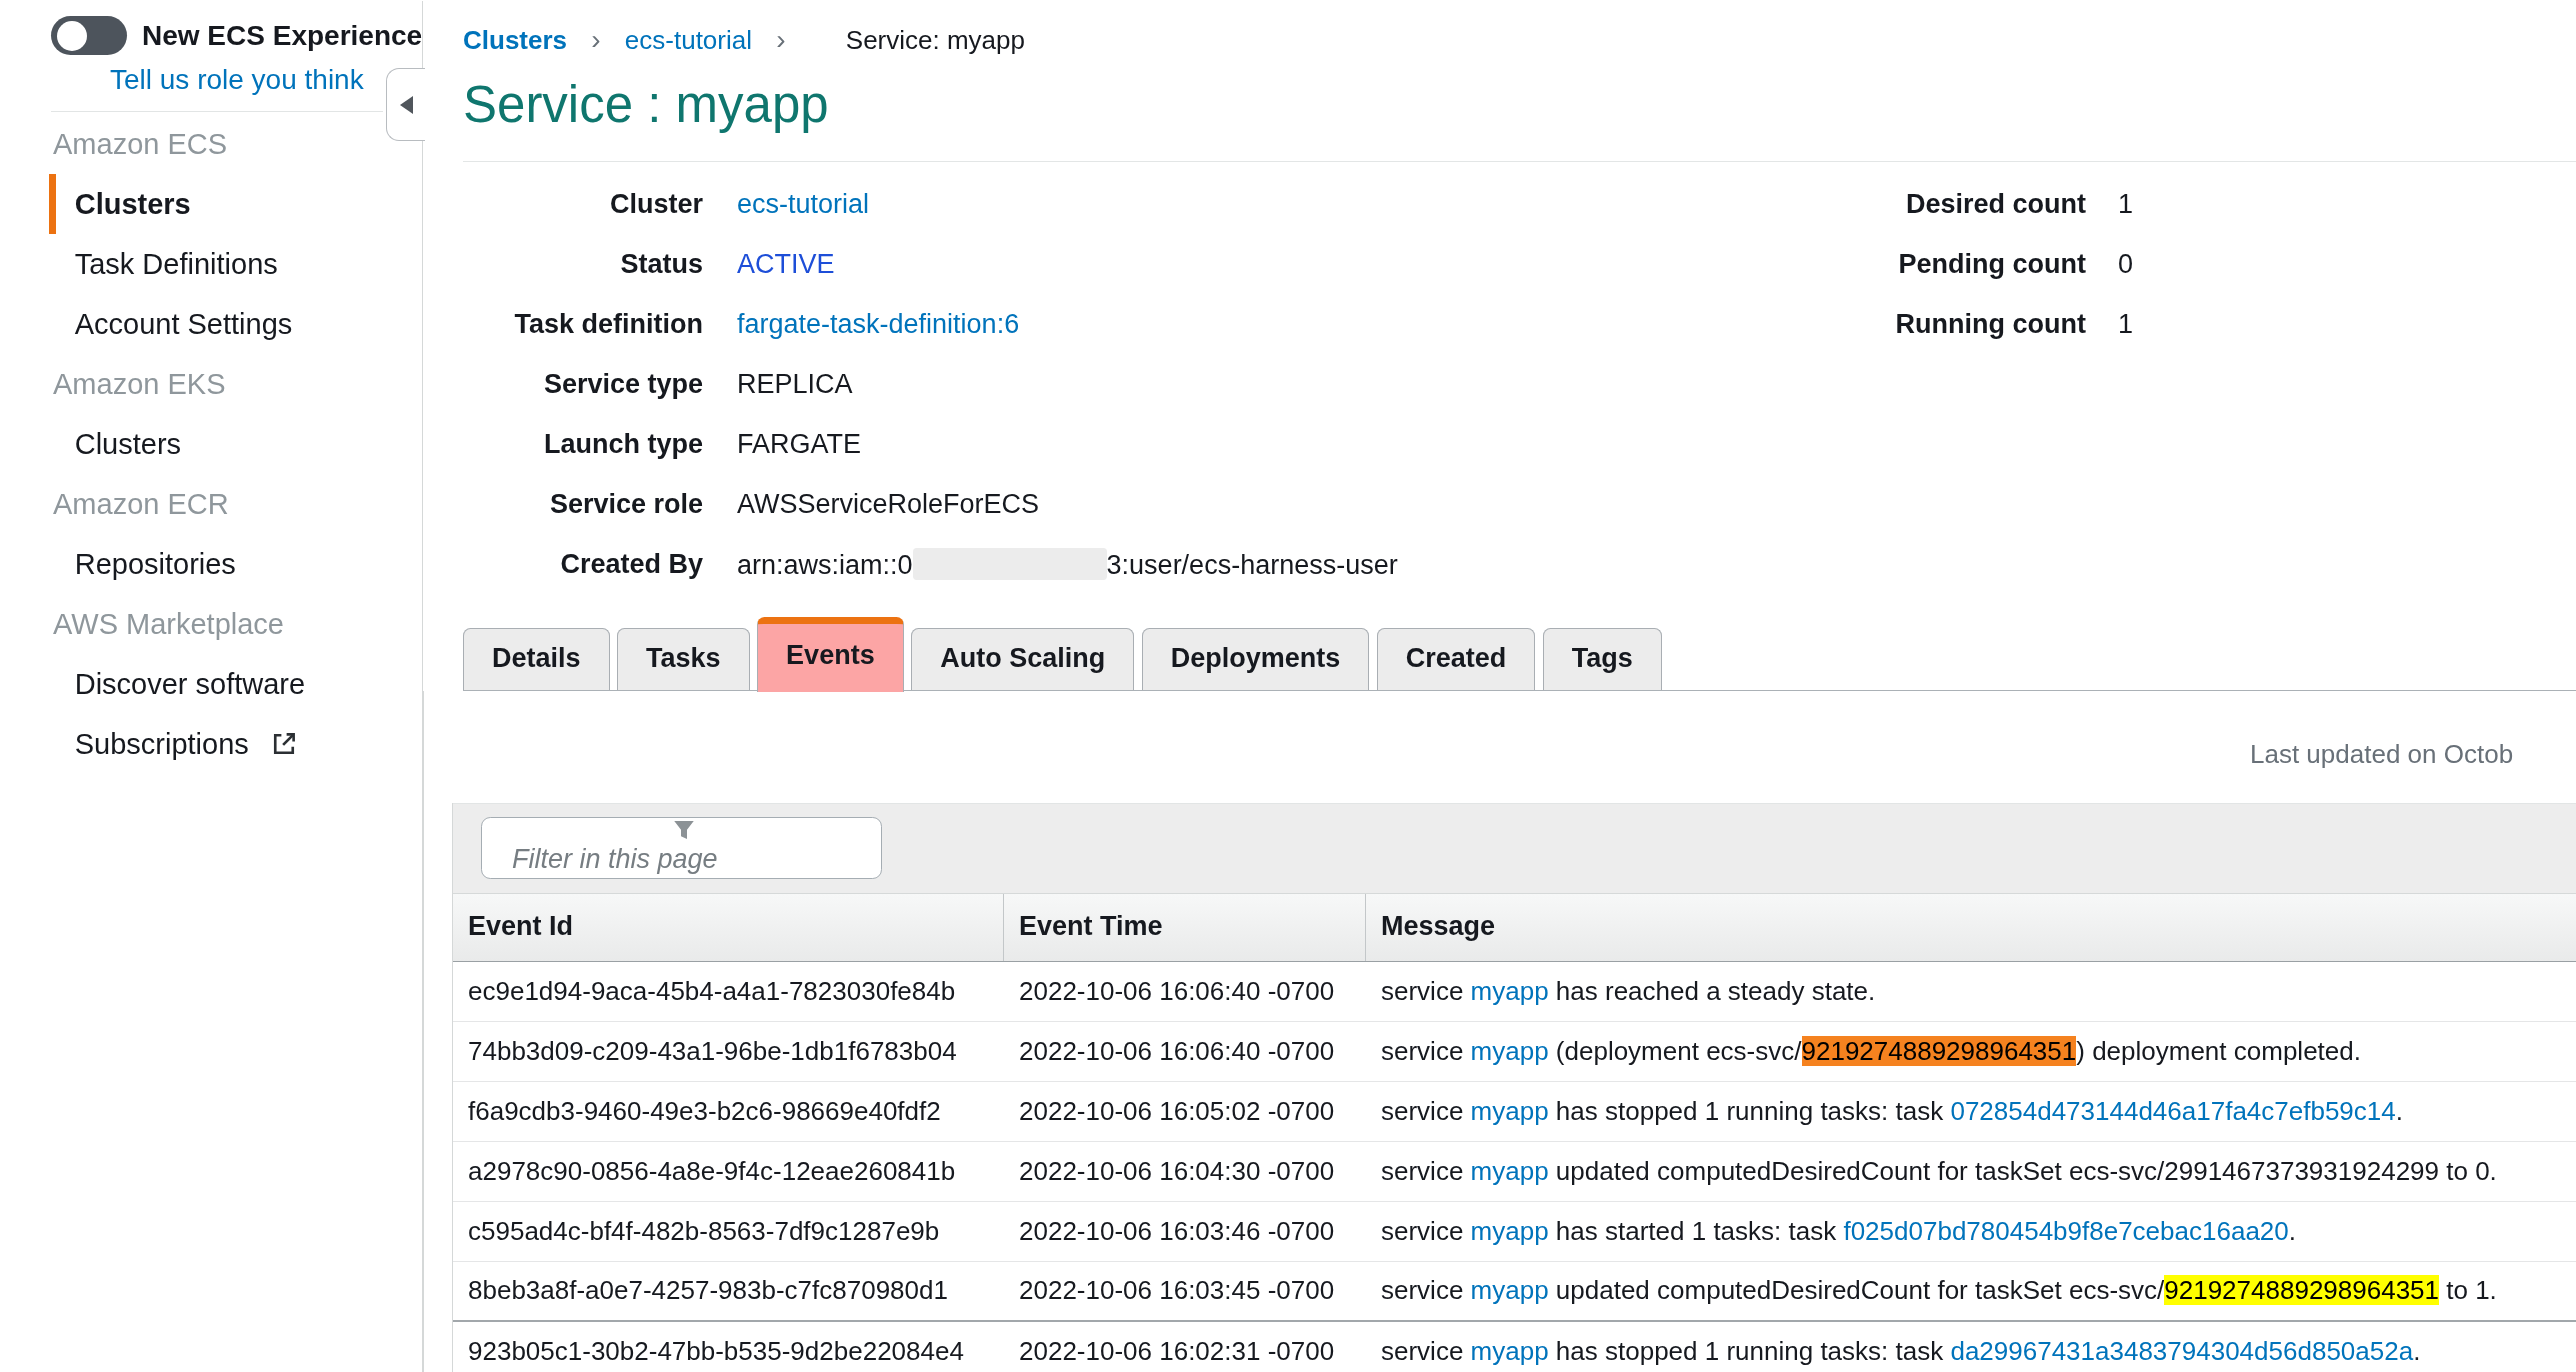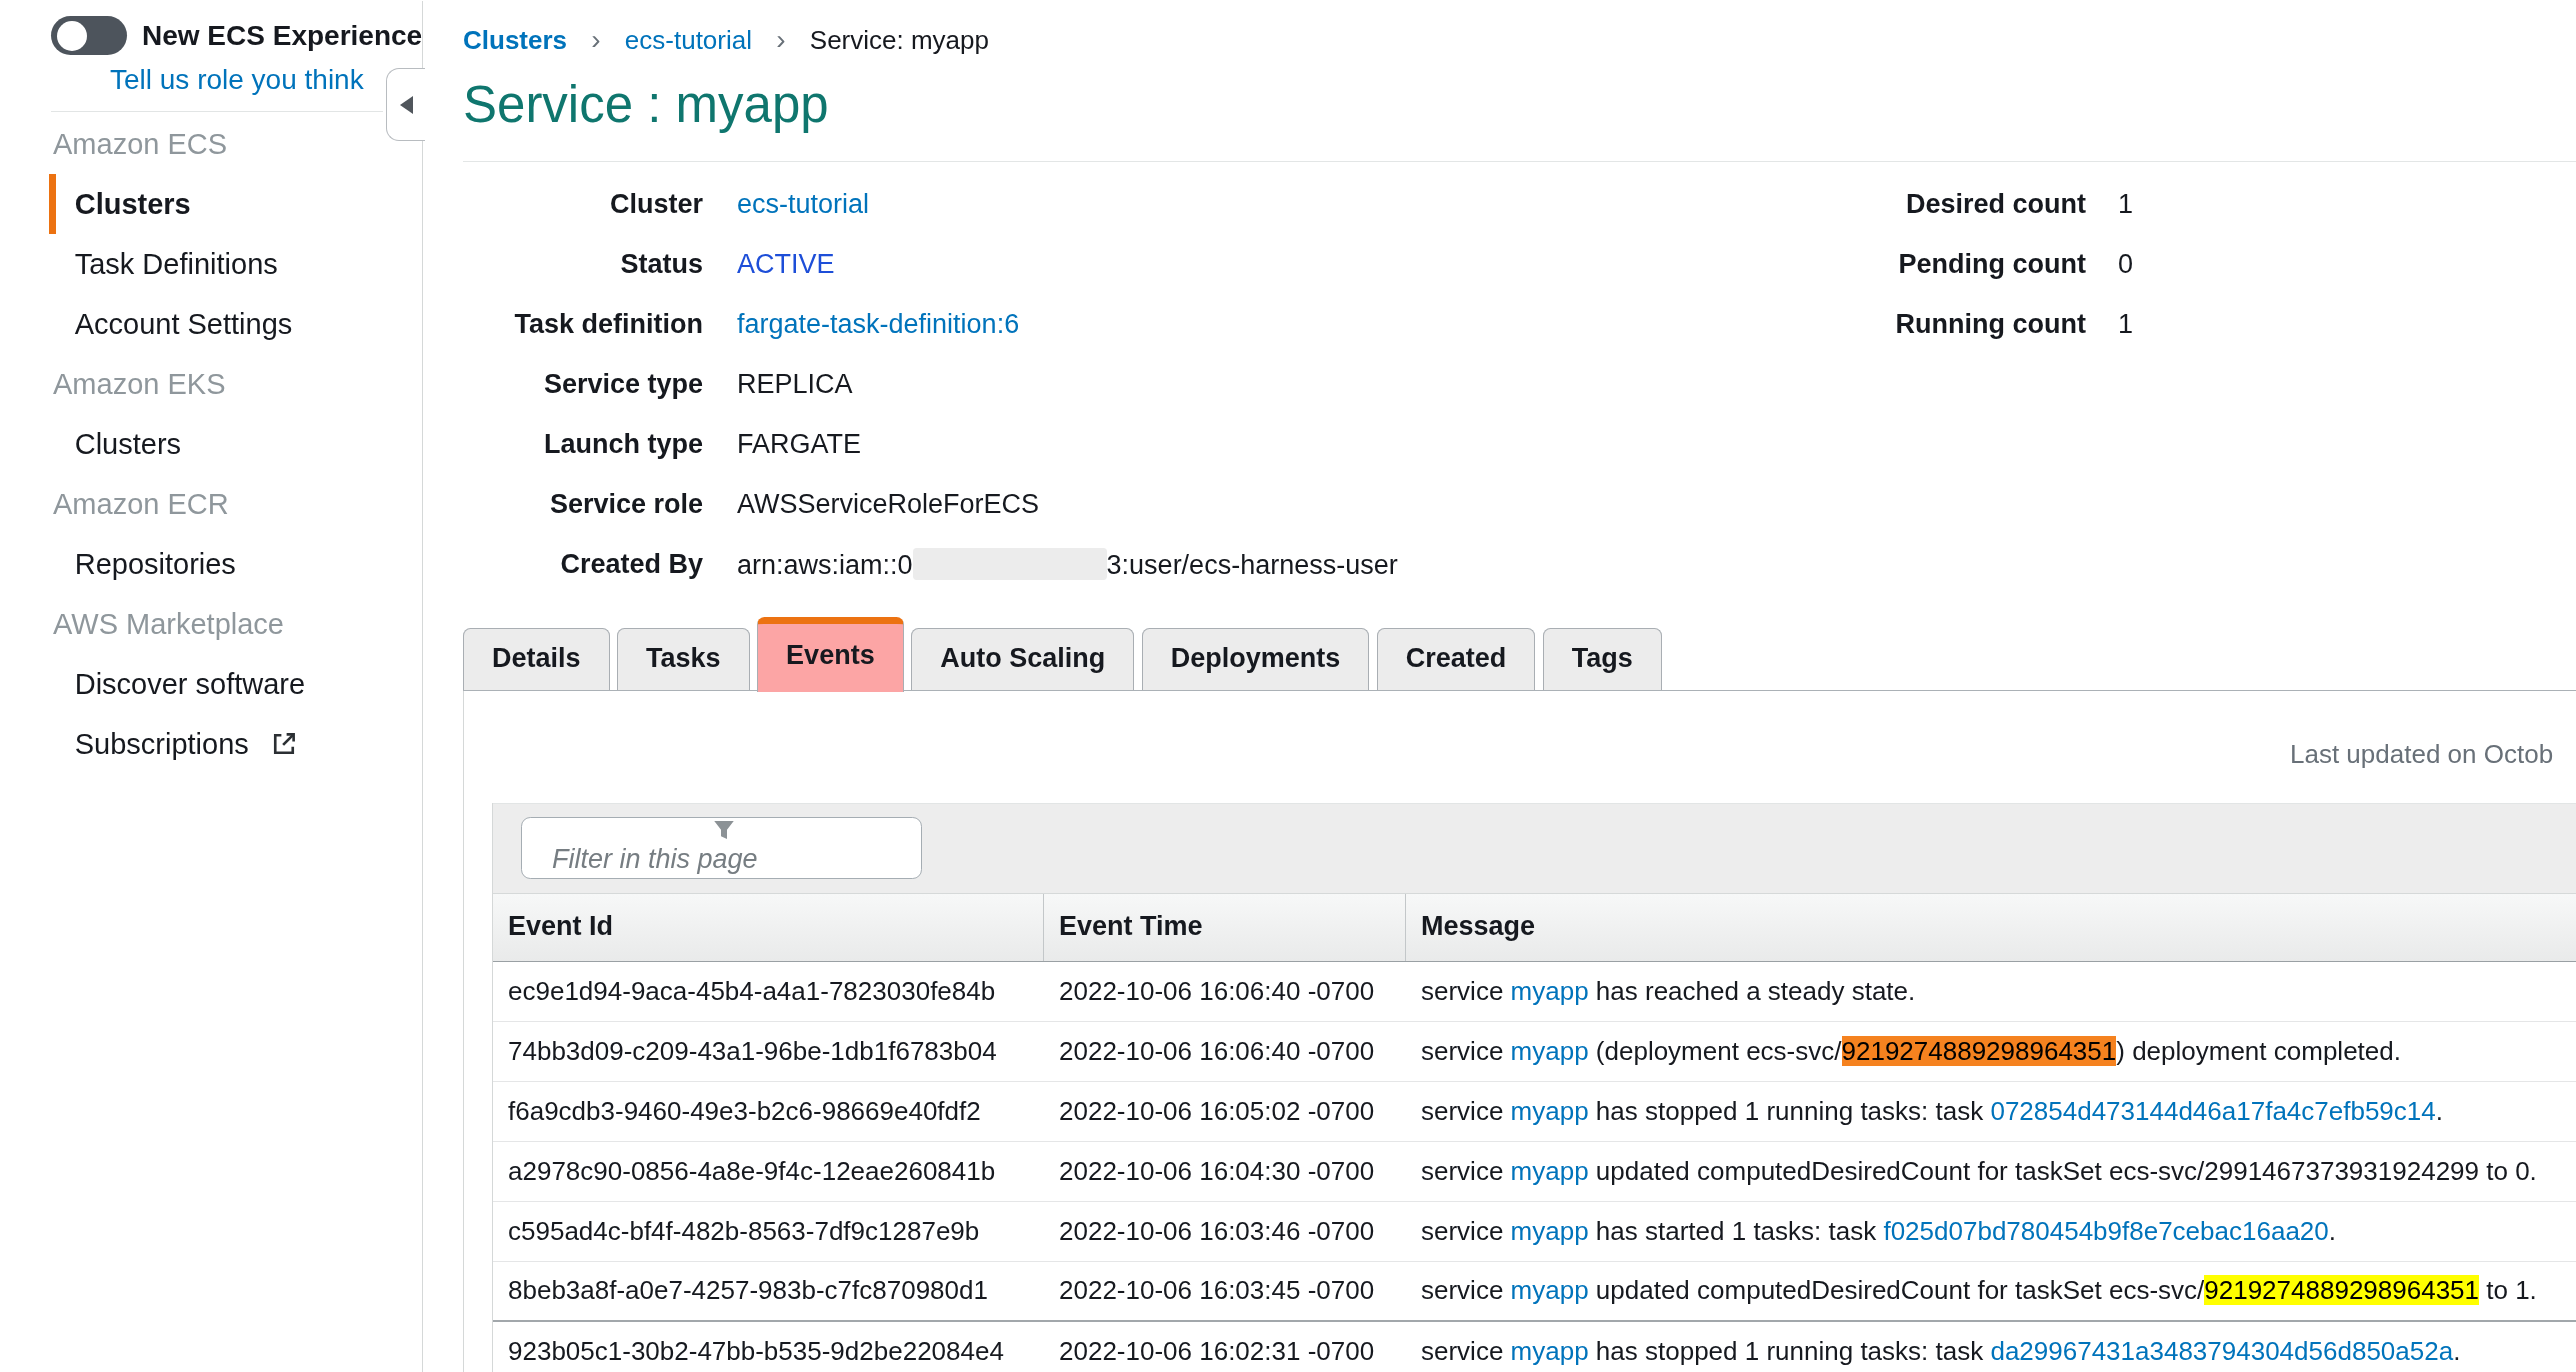--- a/index.html
+++ b/index.html
@@ -31,21 +31,21 @@
   .collapse-arrow { width:0; height:0; border-top:9.3px solid transparent; border-bottom:9.3px solid transparent;
                     border-right:13px solid #50565c; }
 
   
   .main { position:absolute; left:423px; top:0; width:2153px; height:1373px; }
 
   .breadcrumb { padding:24px 0 0 40px; font-size:26px; line-height:32px; }
   .bc-label { cursor:default; }
   .bc-label.v-link-bold { color:#0073bb; font-weight:700; cursor:pointer; }
   .bc-label.v-link { color:#0073bb; cursor:pointer; }
-  .bc-label.v-current { color:#16191f; }
+  .bc-label.v-current { color:#16191f;margin-left:36px; }
   .bc-sep { color:#687078; margin:0 17px; font-size:28px; }
   .bc-item:last-child .bc-sep { display:none; }
 
   .page-title { margin:20.5px 0 0 40px; font-size:51px; line-height:56px; font-weight:400; color:#0f766e; }
   .title-divider { margin:28px 0 0 40px; border-top:1.9px solid #e3e6e6; }
 
   .details { position:relative; margin-top:13px; height:418px; }
   .drow, .crow { display:flex; height:60px; align-items:center; font-size:27px; }
   .dlabel { width:280px; text-align:right; font-weight:700; color:#16191f; flex:0 0 auto; }
   .dvalue { margin-left:34px; white-space:nowrap; }
@@ -56,21 +56,21 @@
   .cvalue { margin-left:32px; }
   .pt-redacted { display:inline-block; width:194px; height:32px; background:#ececec; border-radius:3.7px; vertical-align:-6.5px; }
 
   
   .tabbar { display:flex; align-items:flex-end; margin:24px 0 0 40px; border-bottom:1.9px solid #abb1b6; }
   .tab { height:62px; line-height:58px; padding:0 28px; background:#ececec; border:1.9px solid #a9aeb3; border-bottom:none;
          border-radius:7.5px 7.5px 0 0; margin-right:7.5px; font-size:27px; font-weight:700; color:#16191f;
          white-space:nowrap; cursor:pointer; }
   .tab.active { height:75px; line-height:62px; background:#fca5a5; border-top:7.5px solid #ec7211; margin-bottom:-1.9px; }
 
-  .tab-content { margin-left:40px; height:681px; border-left:1.9px solid #d5d8d8; position:relative;text-decoration:underline; }
+  .tab-content { height:681px; border-left:1.9px solid #d5d8d8; position:relative;text-decoration:underline; }
   .last-updated { position:absolute; left:1826px; top:48px; font-size:26px; color:#687078; white-space:nowrap; }
 
   
   .card { position:absolute; left:28px; top:112px; right:0; border-left:1.9px solid #d5d8d8; }
   .filter-panel { height:90px; background:#ededed; border-top:1.9px solid #e2e5e5; }
   .filter-box { margin:13px 0 0 28px; width:401px; height:62px; background:#fff; border:1.9px solid #a5adb3;
                 border-radius:9.3px; display:flex; align-items:center; padding-left:15px;flex-direction:column; }
   .funnel { display:inline-flex; margin-right:9.3px; }
   .filter-input { border:none; outline:none; flex:1; font-size:27px; font-family:"Liberation Sans", sans-serif;
                   color:#16191f; background:transparent; min-width:0; }

